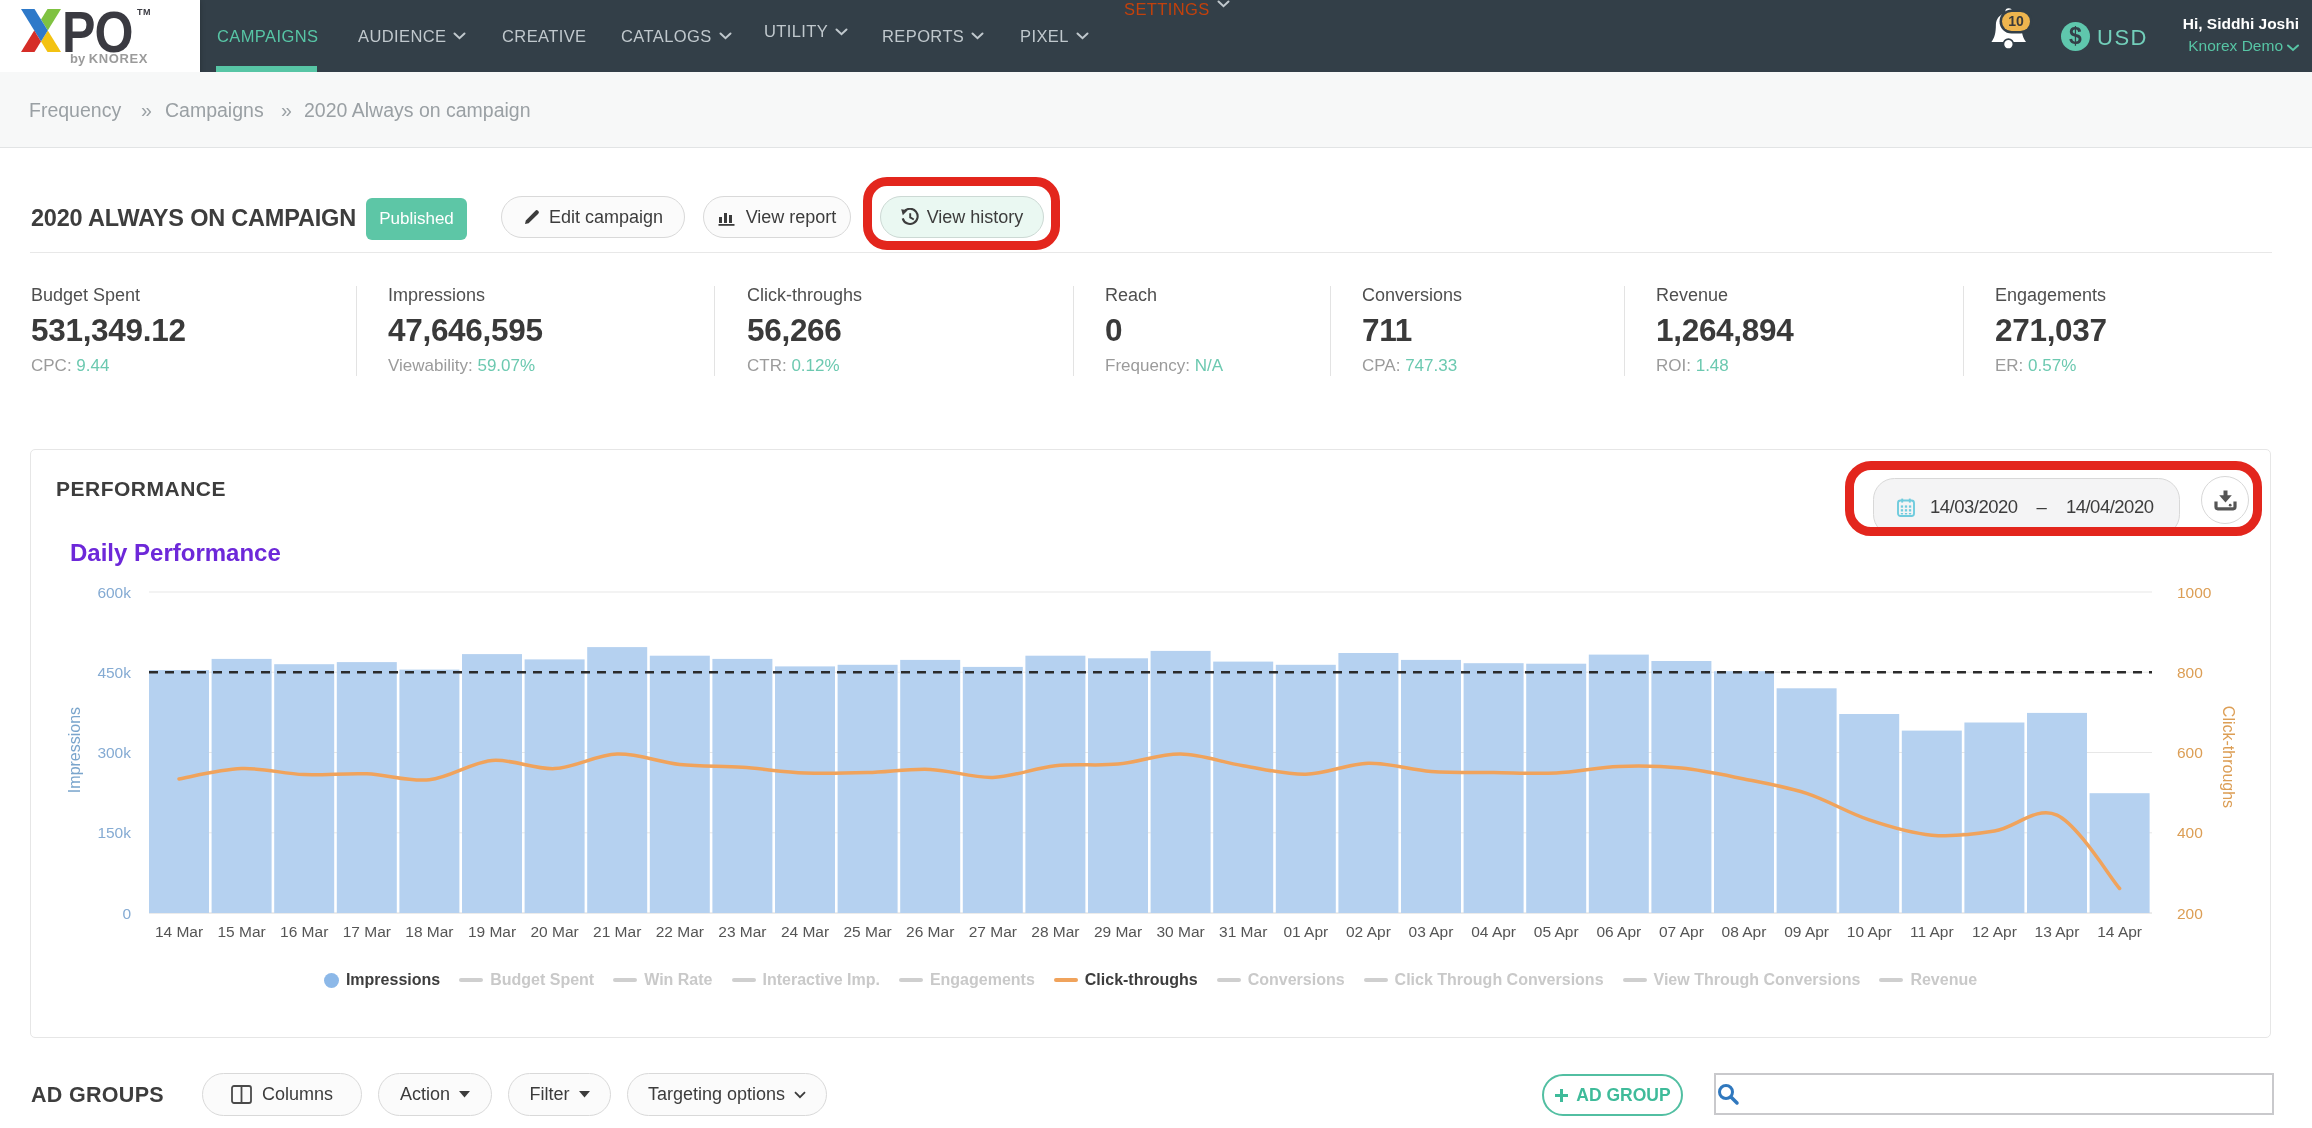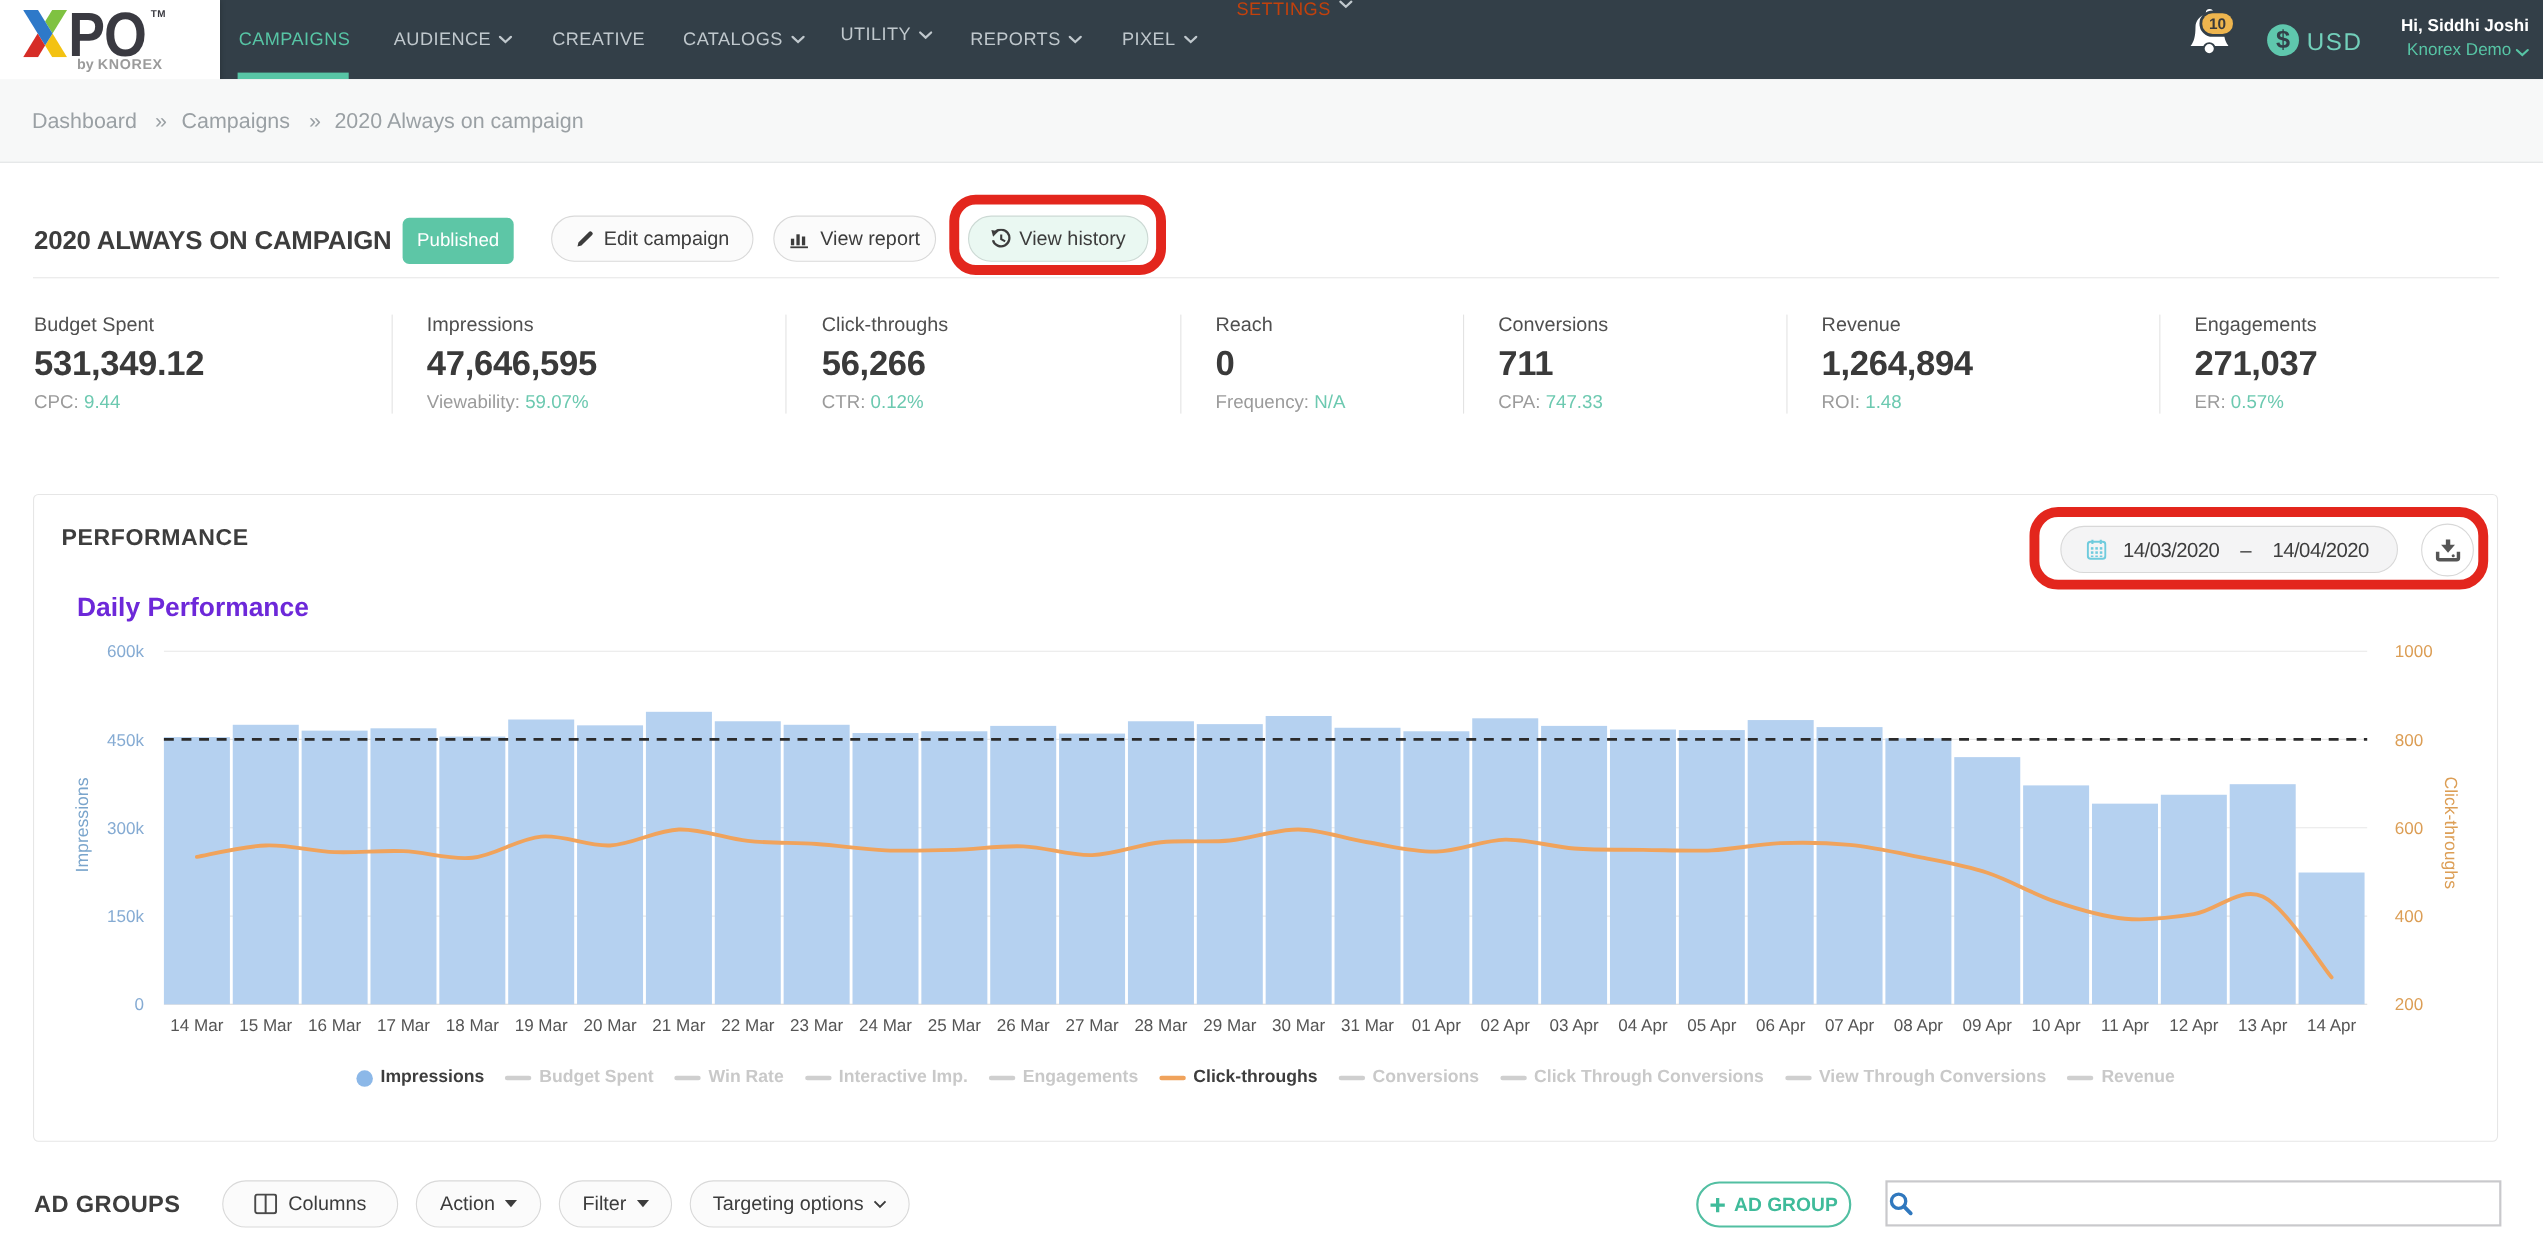--- a/index.html
+++ b/index.html
@@ -44,21 +44,21 @@
 <circle cx="17.4" cy="37.2" r="5" fill="#fff" stroke="#333f48" stroke-width="1.7"></circle>
 </svg>
 <div class="abs" style="left:2002px;top:12px;width:28px;height:19px;border-radius:9.5px;background:#eeb54e;color:#3a3a3a;font-size:14px;font-weight:bold;text-align:center;line-height:19px;box-shadow:0 0 0 2.5px #333f48">10</div>
 <div class="abs" style="left:2061px;top:22px;width:29px;height:29px;border-radius:50%;background:#5fc7ad;color:#333f48;font-size:23px;font-weight:bold;text-align:center;line-height:29px">$</div>
 <div class="abs" style="left:2097px;top:25px;font-size:22px;color:#72cfba;letter-spacing:1.5px">USD</div>
 <div class="abs" style="right:13px;top:15px;font-size:15.5px;font-weight:bold;color:#fff;white-space:nowrap">Hi, Siddhi Joshi</div>
 <div class="abs" style="right:13px;top:37px;font-size:15.5px;color:#57c5a5;white-space:nowrap;display:flex;align-items:center">Knorex Demo <svg width="12" height="8" viewBox="0 0 12 8" style="margin-left:4px;margin-top:3px">
       <path d="M1 1.5 L6 6 L11 1.5" fill="none" stroke="#57c5a5" stroke-width="2" stroke-linecap="round"></path>
     </svg></div>
 <div class="abs" style="left:0;top:72px;width:2312px;height:76px;background:#f7f8f8;border-bottom:1px solid #e2e4e5"></div>
-<div class="abs" style="left:29px;top:72px;height:76px;display:flex;align-items:center;font-size:19.5px;color:#9aa0a4">Dashboard</div>
+<div class="abs" style="left:29px;top:72px;height:76px;display:flex;align-items:center;font-size:19.5px;color:#9aa0a4">Frequency</div>
 <div class="abs" style="left:141px;top:72px;height:76px;display:flex;align-items:center;font-size:19.5px;color:#9aa0a4">»</div>
 <div class="abs" style="left:165px;top:72px;height:76px;display:flex;align-items:center;font-size:19.5px;color:#9aa0a4">Campaigns</div>
 <div class="abs" style="left:281px;top:72px;height:76px;display:flex;align-items:center;font-size:19.5px;color:#9aa0a4">»</div>
 <div class="abs" style="left:304px;top:72px;height:76px;display:flex;align-items:center;font-size:19.5px;color:#9aa0a4">2020 Always on campaign</div>
 <div class="abs" style="left:31px;top:205px;font-size:23.5px;font-weight:bold;color:#3d3d3d;letter-spacing:-0.2px">2020 ALWAYS ON CAMPAIGN</div>
 <div class="abs" style="left:366px;top:198px;width:101px;height:42px;border-radius:6px;background:#5dc6a6;color:#fff;font-size:17px;display:flex;align-items:center;justify-content:center">Published</div>
 <div class="abs" style="left:501px;top:196px;width:184px;height:42px;border-radius:21.0px;background:#fbfbfb;border:1.5px solid #d9d9d9;display:flex;align-items:center;justify-content:center;font-size:18px;color:#3c3c3c"><svg width="17" height="17" viewBox="0 0 17 17" style="margin-right:9px">
       <path d="M2 15 l.8-3.6 L12.4 1.8 a1.8 1.8 0 0 1 2.6 0 l.3.3 a1.8 1.8 0 0 1 0 2.6 L5.6 14.2 z" fill="#3c3c3c"></path>
     </svg>Edit campaign</div>
 <div class="abs" style="left:703px;top:196px;width:148px;height:42px;border-radius:21.0px;background:#fbfbfb;border:1.5px solid #d9d9d9;display:flex;align-items:center;justify-content:center;font-size:18px;color:#3c3c3c"><svg width="19" height="17" viewBox="0 0 19 17" style="margin-right:9px">
@@ -110,21 +110,21 @@
 <div style="font-size:17px;color:#9b9b9b;margin-top:7px">ER: <span style="color:#6cc9b0">0.57%</span></div>
 </div>
 <div class="abs" style="left:356px;top:286px;width:1px;height:90px;background:#e3e3e3"></div>
 <div class="abs" style="left:714px;top:286px;width:1px;height:90px;background:#e3e3e3"></div>
 <div class="abs" style="left:1073px;top:286px;width:1px;height:90px;background:#e3e3e3"></div>
 <div class="abs" style="left:1330px;top:286px;width:1px;height:90px;background:#e3e3e3"></div>
 <div class="abs" style="left:1624px;top:286px;width:1px;height:90px;background:#e3e3e3"></div>
 <div class="abs" style="left:1963px;top:286px;width:1px;height:90px;background:#e3e3e3"></div>
 <div class="abs" style="left:30px;top:449px;width:2241px;height:589px;border:1px solid #e6e6e6;border-radius:5px;background:#fff"></div>
 <div class="abs" style="left:56px;top:477px;font-size:21px;font-weight:bold;color:#3d3d3d;letter-spacing:.5px">PERFORMANCE</div>
-<div class="abs" style="left:1873px;top:478px;width:307px;height:43px;border-radius:21.5px;border:1.5px solid #d8d8d8;background:#f4f4f5;display:flex;align-items:center">
+<div class="abs" style="left:1873px;top:478px;width:307px;height:58px;border-radius:21.5px;border:1.5px solid #d8d8d8;background:#f4f4f5;display:flex;align-items:center">
 <span style="margin-left:23px;display:flex">
       <svg width="18" height="19" viewBox="0 0 18 19">
         <rect x="1" y="2.5" width="16" height="15.5" rx="2.5" fill="none" stroke="#6fcbdd" stroke-width="1.9"></rect>
         <line x1="5.2" y1="0.6" x2="5.2" y2="4.6" stroke="#6fcbdd" stroke-width="1.9"></line>
         <line x1="12.8" y1="0.6" x2="12.8" y2="4.6" stroke="#6fcbdd" stroke-width="1.9"></line>
         <g fill="#6fcbdd">
           <rect x="3.8" y="7.4" width="2.3" height="2.3"></rect>
           <rect x="7.85" y="7.4" width="2.3" height="2.3"></rect>
           <rect x="11.9" y="7.4" width="2.3" height="2.3"></rect>
           <rect x="3.8" y="11.2" width="2.3" height="2.3"></rect>

